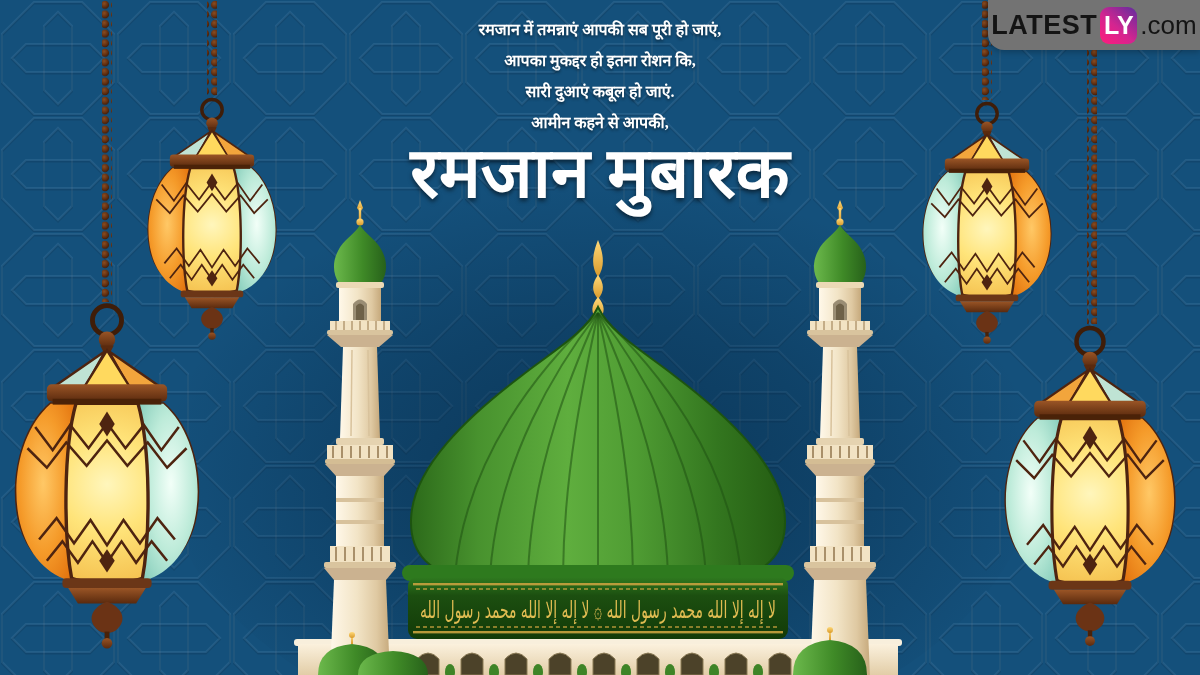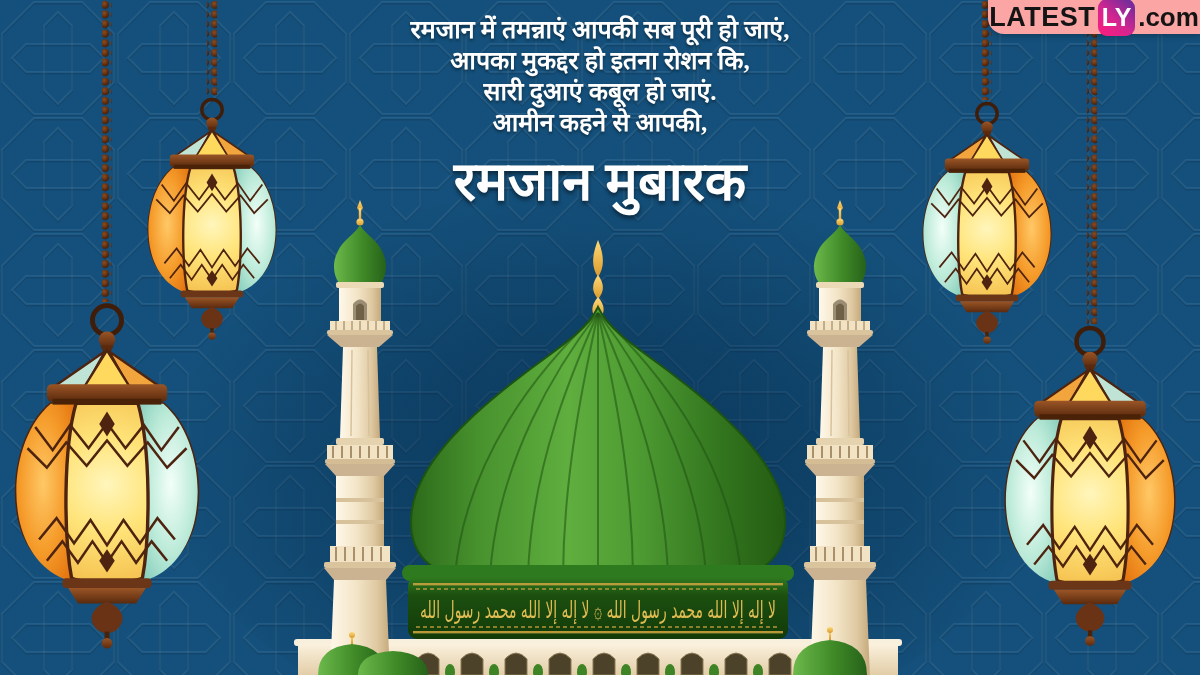--- a/index.html
+++ b/index.html
@@ -1,31 +1,31 @@
 <!DOCTYPE html>
 <html><head>
 <meta charset="utf-8">
 <style>
   html,body{margin:0;padding:0;background:#0c3352;}
   .canvas{position:relative;width:1200px;height:675px;overflow:hidden;
           background:#14507b;font-family:"Liberation Sans",sans-serif;}
   .scene{position:absolute;left:0;top:0;}
   .greeting{position:absolute;left:0;top:14px;width:100%;text-align:center;color:#ffffff;z-index:6;}
-  .greeting .line{font-family:"Liberation Serif",serif;font-weight:700;font-size:25px;line-height:31px;
+  .greeting .line{font-family:"Liberation Serif",serif;font-weight:700;font-size:16px;line-height:31px;
                   text-shadow:0 2px 3px rgba(0,0,0,0.45);}
-  .greeting .heading{font-family:"Liberation Serif",serif;font-weight:700;font-size:54px;line-height:70px;
-                     margin-top:9px;text-shadow:0 3px 4px rgba(0,0,0,0.5);}
-  .logo{position:absolute;top:0;right:0;width:212px;height:34px;background:#fca5a5;
+  .greeting .heading{font-family:"Liberation Serif",serif;font-weight:700;font-size:70px;line-height:70px;
+                     margin-top:1px;text-shadow:0 3px 4px rgba(0,0,0,0.5);}
+  .logo{position:absolute;top:0;right:0;width:212px;height:50px;background:#737373;
         border-bottom-left-radius:16px;display:flex;align-items:center;justify-content:center;
         gap:3px;z-index:10;box-shadow:0 2px 6px rgba(0,0,0,0.25);}
   .logo .latest{font-weight:800;font-size:27px;letter-spacing:0.5px;color:#141414;}
   .logo .lybox{width:37px;height:37px;border-radius:9px;display:flex;align-items:center;justify-content:center;
         background:linear-gradient(40deg,#ff1c7c 0%,#d42590 45%,#5f2d9e 100%);
         color:#ffffff;font-weight:800;font-size:25px;}
-  .logo .dotcom{font-weight:700;font-size:26px;color:#141414;}
+  .logo .dotcom{font-weight:400;font-size:26px;color:#141414;}
 </style>
 </head>
 <body>
 
 <div class="canvas">
 
   <svg class="scene" width="1200" height="675" viewBox="0 0 1200 675">
     <defs>
       <pattern id="geo" width="116" height="116" patternUnits="userSpaceOnUse">
         <g fill="none" stroke="#06263f" stroke-opacity="0.22" stroke-width="2" transform="translate(0,1.5)">

